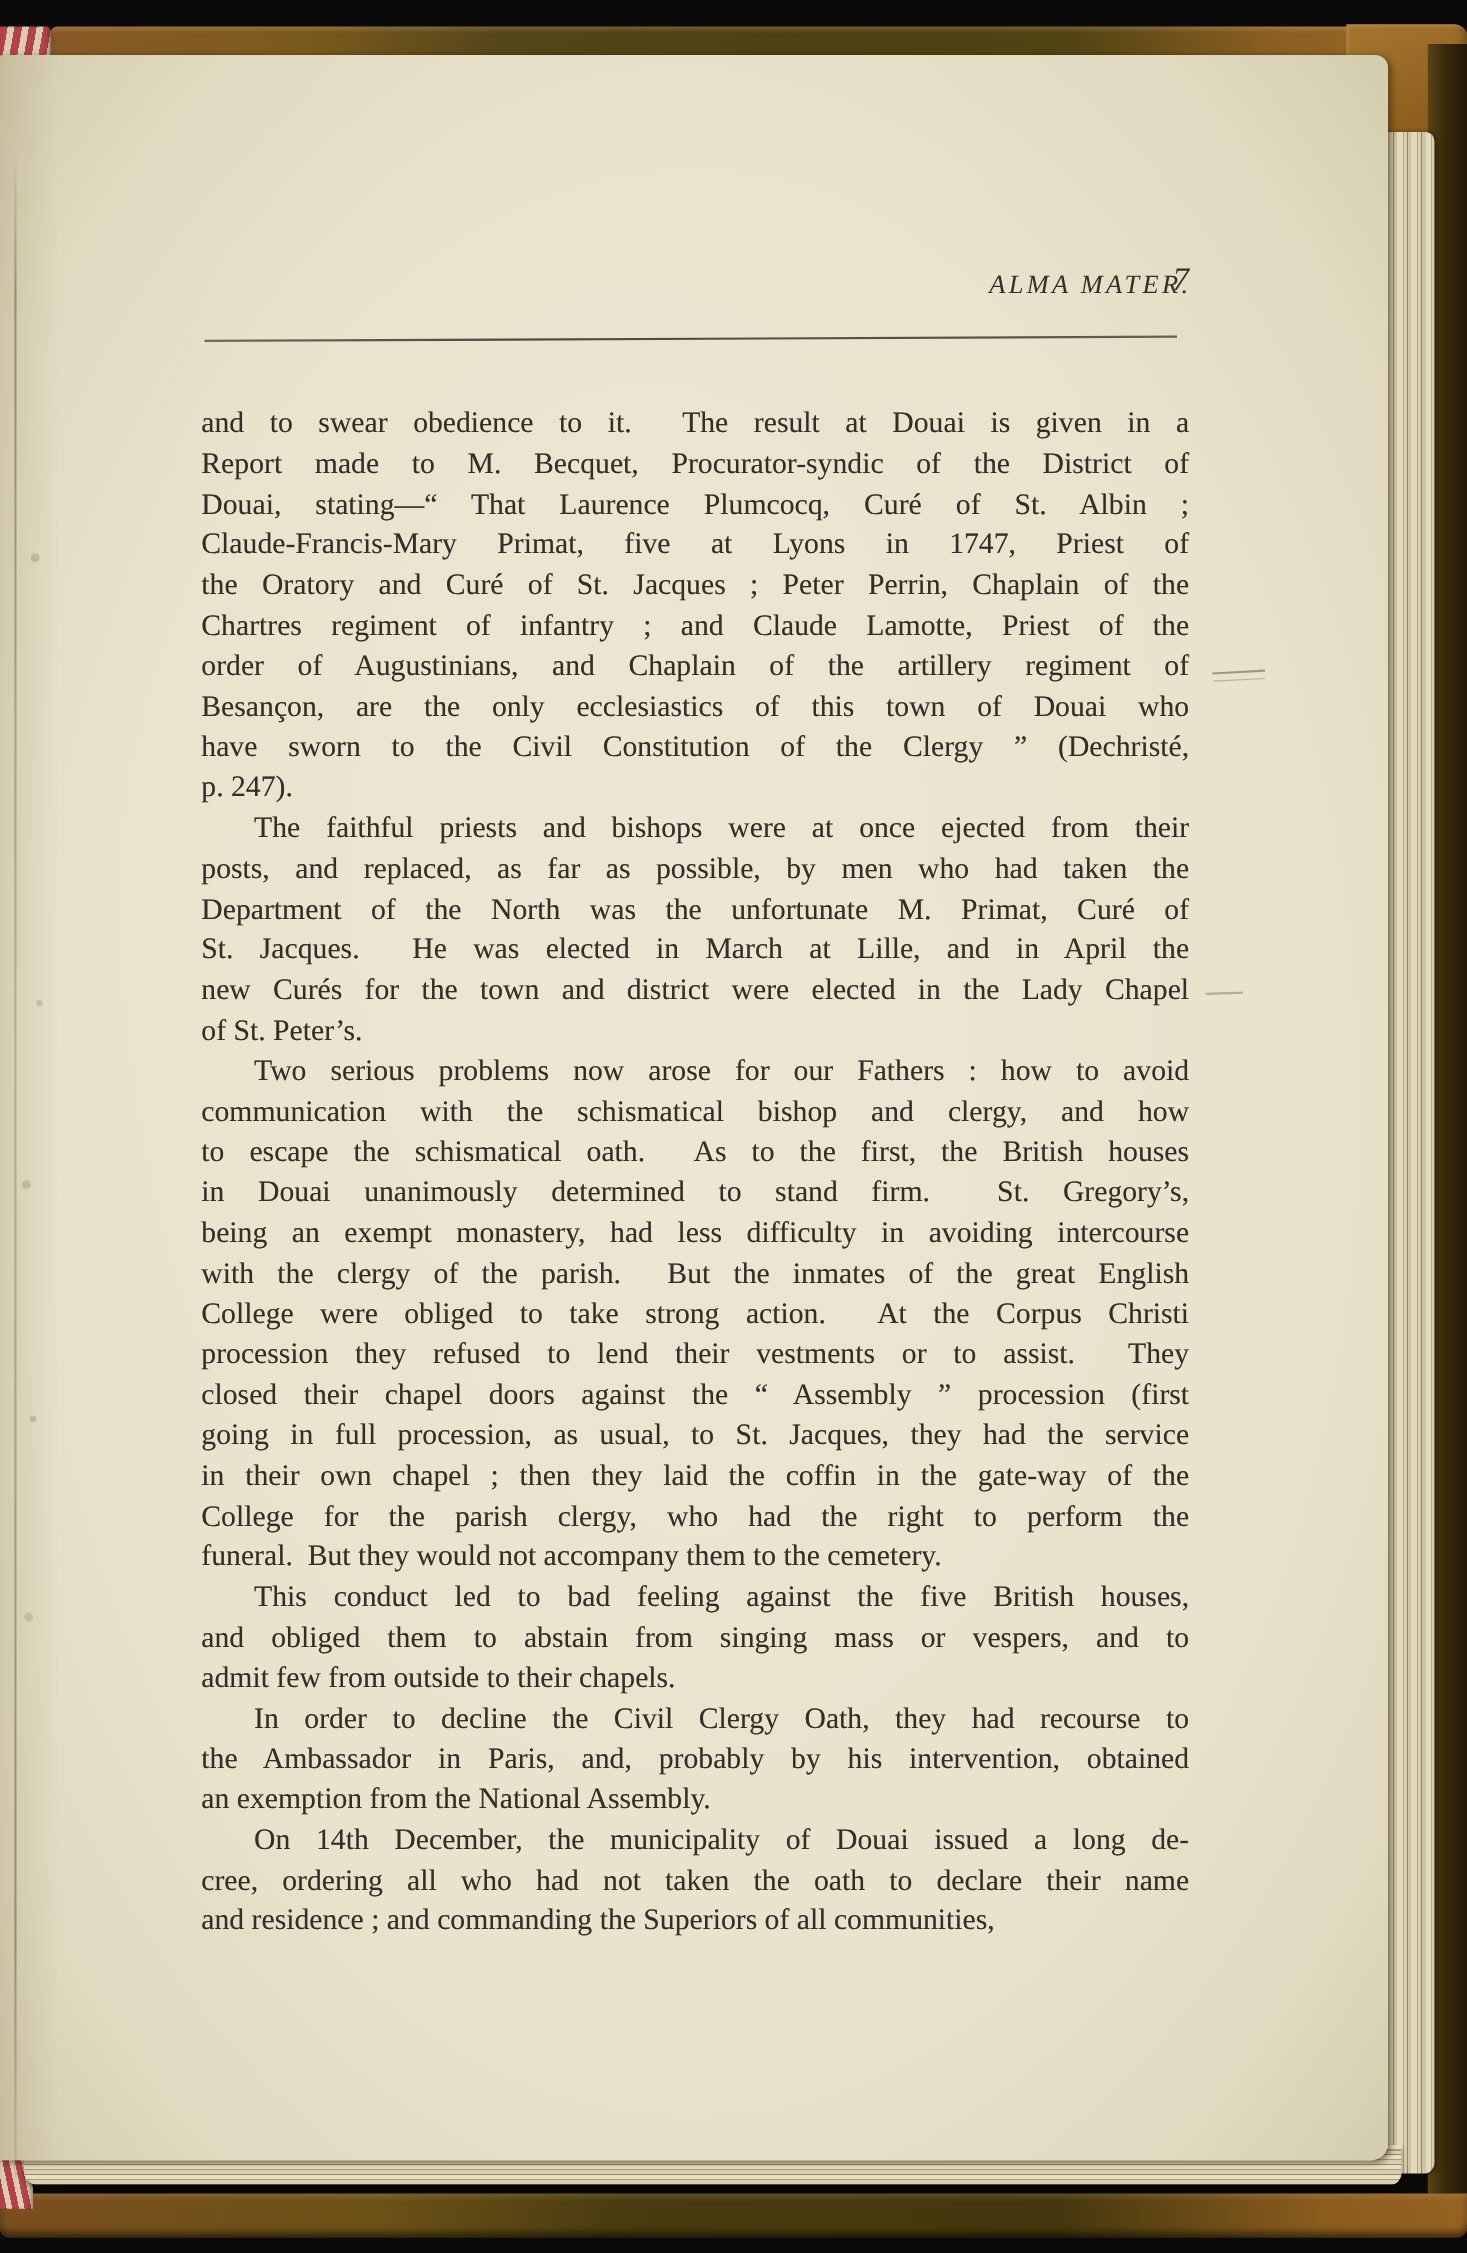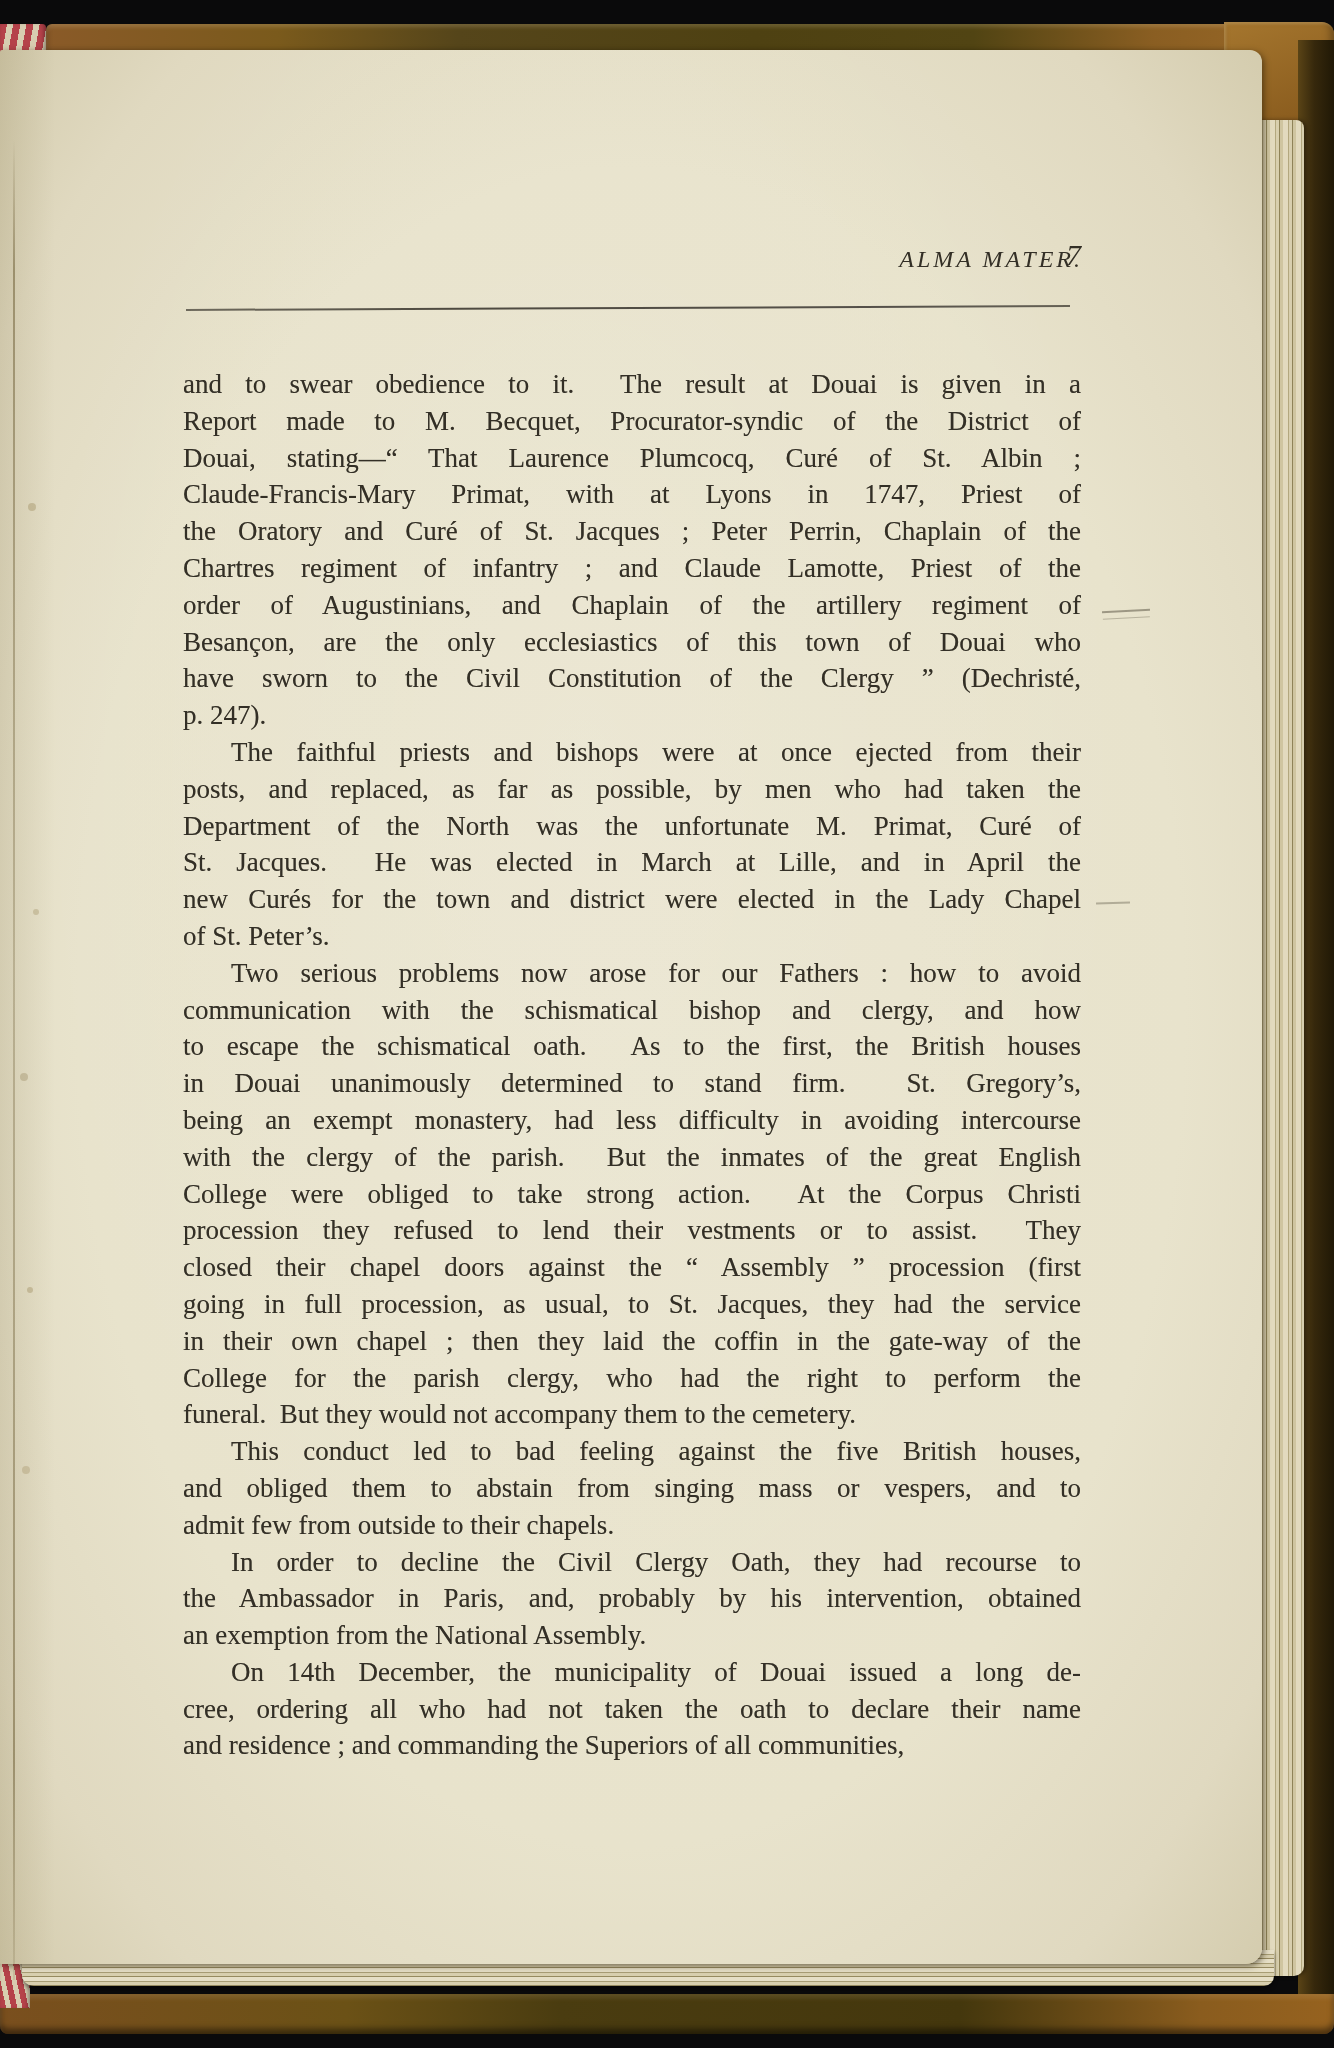--- a/index.html
+++ b/index.html
@@ -130,21 +130,21 @@
   </div>
 
   <div class="running-head">ALMA MATER.</div>
   <div class="page-number">7</div>
   <div class="header-rule"></div>
 
   <div class="body-text" id="body-text">
       <div class="line">and to swear obedience to it.  The result at Douai is given in a</div>
       <div class="line">Report made to M. Becquet, Procurator-syndic of the District of</div>
       <div class="line">Douai, stating—“ That Laurence Plumcocq, Curé of St. Albin ;</div>
-      <div class="line">Claude-Francis-Mary Primat, with at Lyons in 1747, Priest of</div>
+      <div class="line">Claude-Francis-Mary Primat, five at Lyons in 1747, Priest of</div>
       <div class="line">the Oratory and Curé of St. Jacques ; Peter Perrin, Chaplain of the</div>
       <div class="line">Chartres regiment of infantry ; and Claude Lamotte, Priest of the</div>
       <div class="line">order of Augustinians, and Chaplain of the artillery regiment of</div>
       <div class="line">Besançon, are the only ecclesiastics of this town of Douai who</div>
       <div class="line">have sworn to the Civil Constitution of the Clergy ” (Dechristé,</div>
       <div class="line last">p. 247).</div>
       <div class="line indent">The faithful priests and bishops were at once ejected from their</div>
       <div class="line">posts, and replaced, as far as possible, by men who had taken the</div>
       <div class="line">Department of the North was the unfortunate M. Primat, Curé of</div>
       <div class="line">St. Jacques.  He was elected in March at Lille, and in April the</div>

